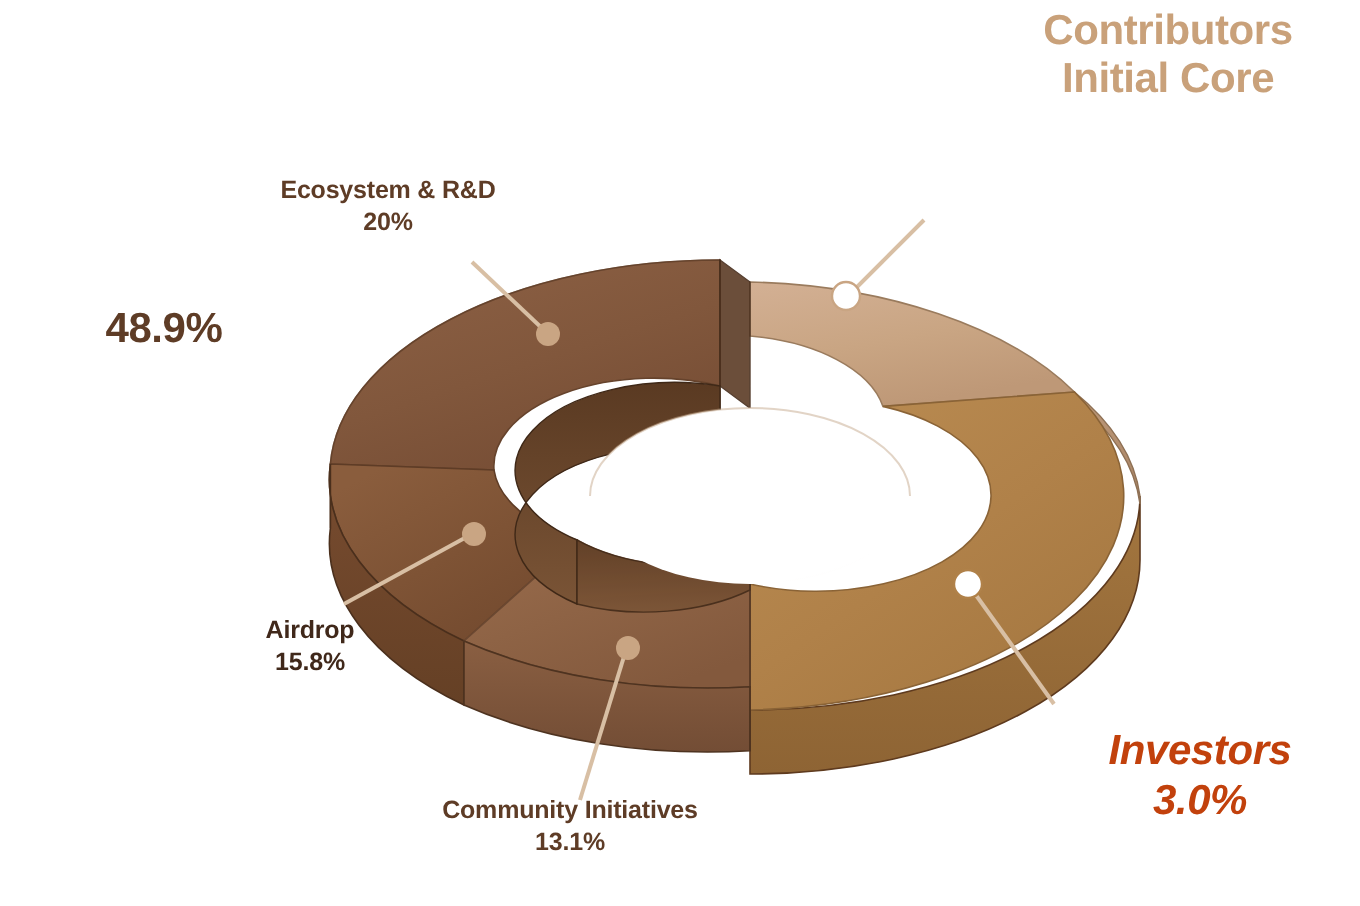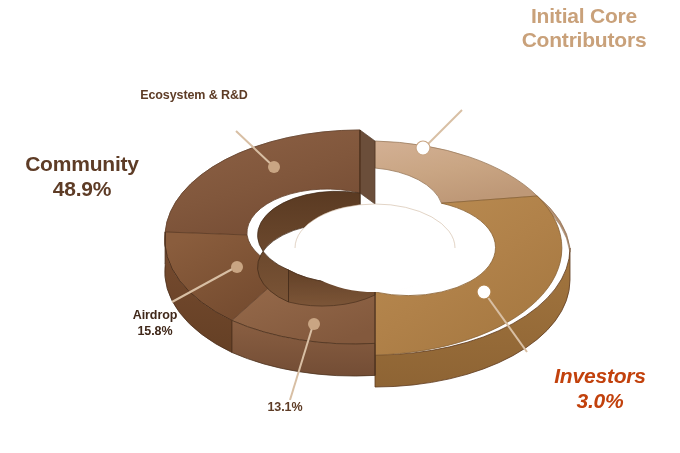--- a/index.html
+++ b/index.html
@@ -211,40 +211,41 @@
 
       <line x1="236" y1="267" x2="172" y2="302" stroke="#D8BFA4" stroke-width="2"></line>
       <circle cx="237" cy="267" r="6" fill="#C9A583"></circle>
 
       <line x1="313" y1="325" x2="290" y2="400" stroke="#D8BFA4" stroke-width="2"></line>
       <circle cx="314" cy="324" r="6" fill="#C9A583"></circle>
     </g>
   </svg>
 
   <div class="lbl big" id="lab-core">
+    <span class="nm">Contributors</span>
     <span class="nm">Initial Core</span>
-    <span class="nm">Contributors</span>
   </div>
 
   <div class="lbl big" id="lab-inv">
     <span class="nm">Investors</span>
     <span class="pc">3.0%</span>
   </div>
 
   <div class="lbl big" id="lab-comm">
-    <span class="nm">Community</span>
     <span class="pc">48.9%</span>
   </div>
 
   <div class="lbl small" id="lab-eco">
     <span class="nm">Ecosystem &amp; R&amp;D</span>
+    <span class="pc">20%</span>
   </div>
 
   <div class="lbl small" id="lab-air">
     <span class="nm">Airdrop</span>
     <span class="pc">15.8%</span>
   </div>
 
   <div class="lbl small" id="lab-ci">
+    <span class="nm">Community Initiatives</span>
     <span class="pc">13.1%</span>
   </div>
 
 </div>
 
 </body></html>

